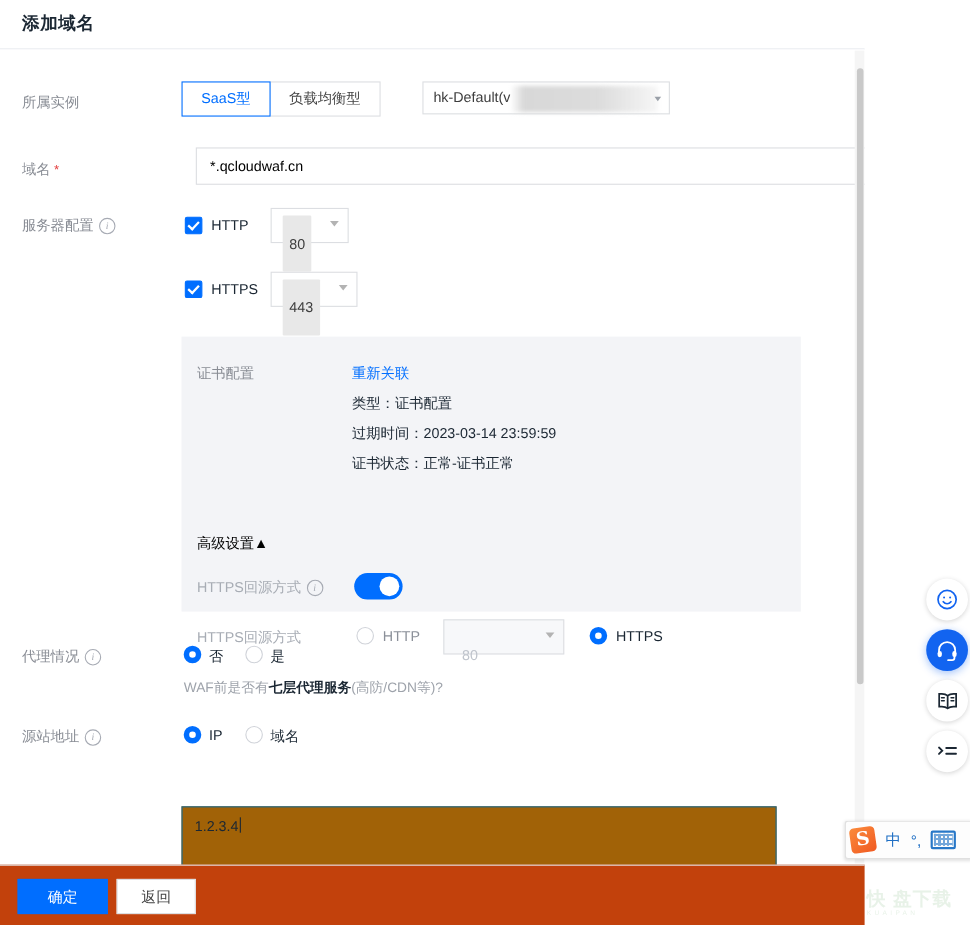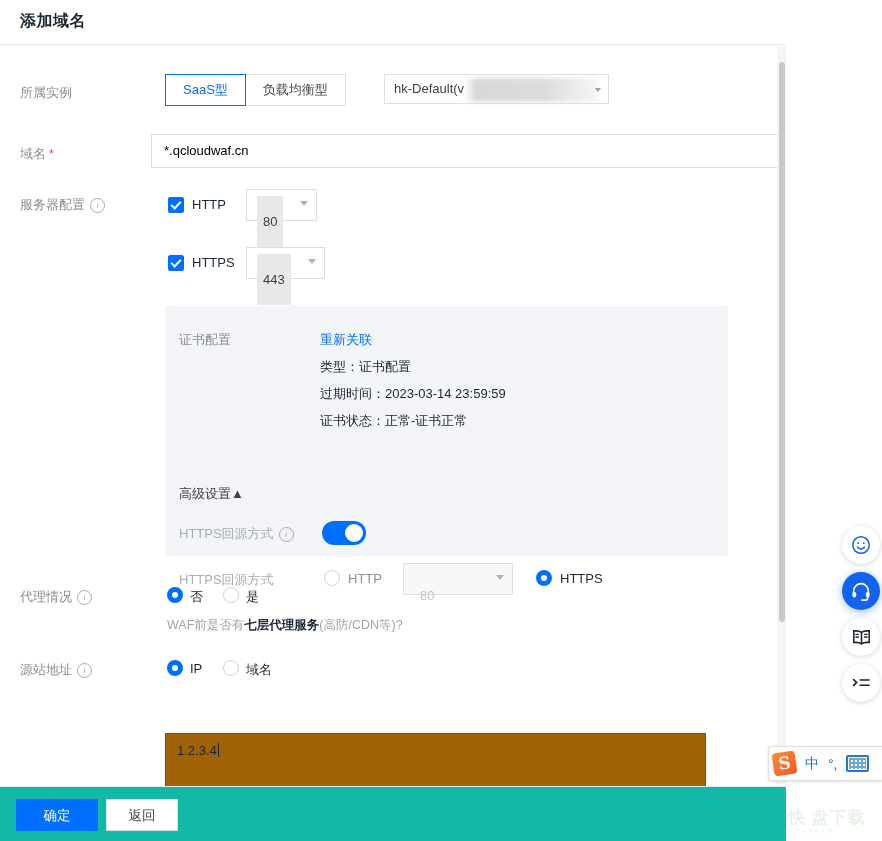--- a/index.html
+++ b/index.html
@@ -235,21 +235,21 @@
   .cert-line {
     position: absolute;
     left: 155px;
     font-size: 13px;
     color: #1b2733;
     white-space: nowrap;
   }
   .adv-toggle {
     position: absolute;
     left: 14px; top: 179px;
-    color: #404040;
+    color: #000000;
     font-size: 13px;
     cursor: pointer;
     white-space: nowrap;
   }
   .adv-label {
     position: absolute;
     left: 14px;
     color: #a8adb5;
     font-size: 13px;
     white-space: nowrap;
@@ -324,21 +324,21 @@
     background: #1b2733;
     vertical-align: -2px;
     margin-left: 1px;
   }
 
   
   #modal-footer {
     position: absolute;
     left: 0; top: 786px;
     width: 882px; height: 55px;
-    background: #14b8a6;
+    background: #c2410c;
     border-top: 1px solid #e5e8ed;
   }
   .btn {
     position: absolute;
     top: 12px;
     height: 32px;
     line-height: 32px;
     text-align: center;
     font-size: 13.5px;
     cursor: pointer;
@@ -486,21 +486,21 @@
 
       <div class="sel-box" style="left:384px; top:-4px; width:225px;">
         <span class="sel-text">hk-Default(v</span>
         <span class="blur-mask" style="left:79px; top:3px; width:134px; height:24px;"></span>
         <span class="sel-caret tiny"></span>
       </div>
     </div>
 
     <div class="field-row" style="top:93px;">
       <div class="field-label" style="top:7px;"><span>域名</span><span class="req-star">*</span></div>
-      <div class="txt-input" style="left:151px; top:-4px; width:661px;">
+      <div class="txt-input" style="left:178px; top:-4px; width:661px;">
         <span class="val">*.qcloudwaf.cn</span>
       </div>
     </div>
 
     <div class="field-row" style="top:145px;">
       <div class="field-label" style="top:6px;"><span>服务器配置</span><span class="info-icon">i</span></div>
 
       <div class="cb checked" style="left:168px; top:7px;"></div>
       <div class="cb-label" style="left:192px; top:7px;">HTTP</div>
       <div class="port-sel" style="left:246px; top:-1px; width:71px;">

